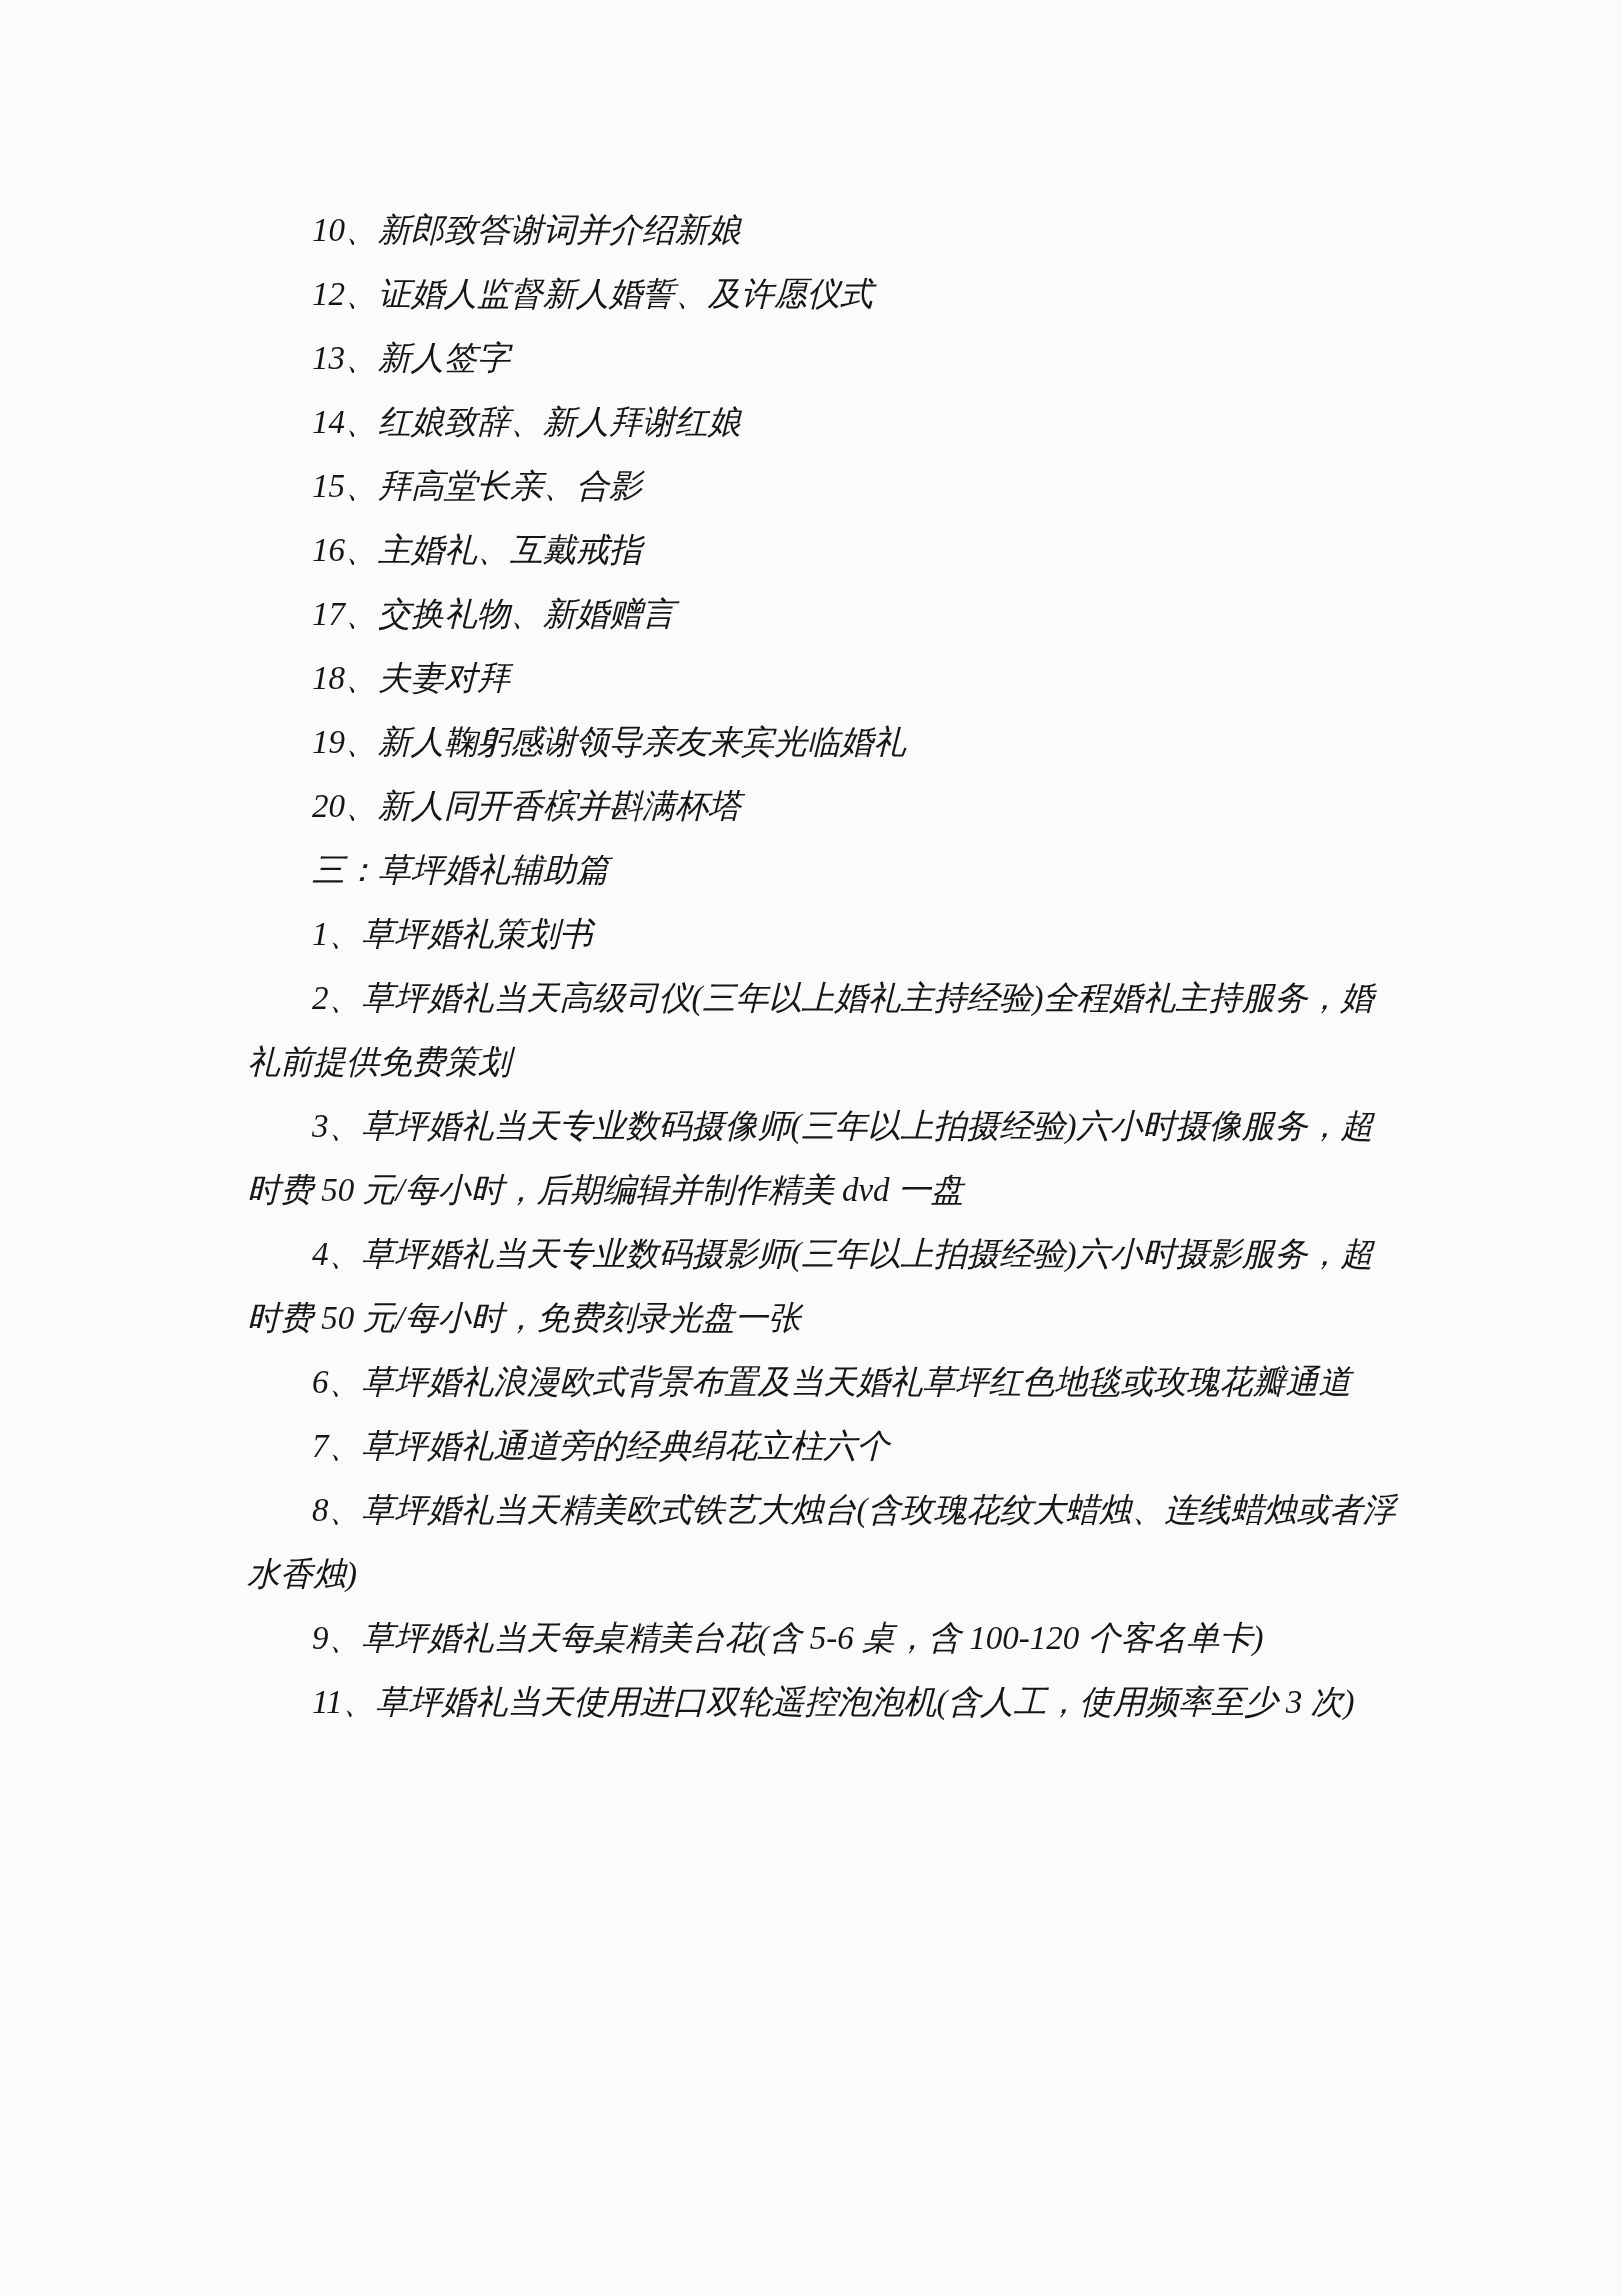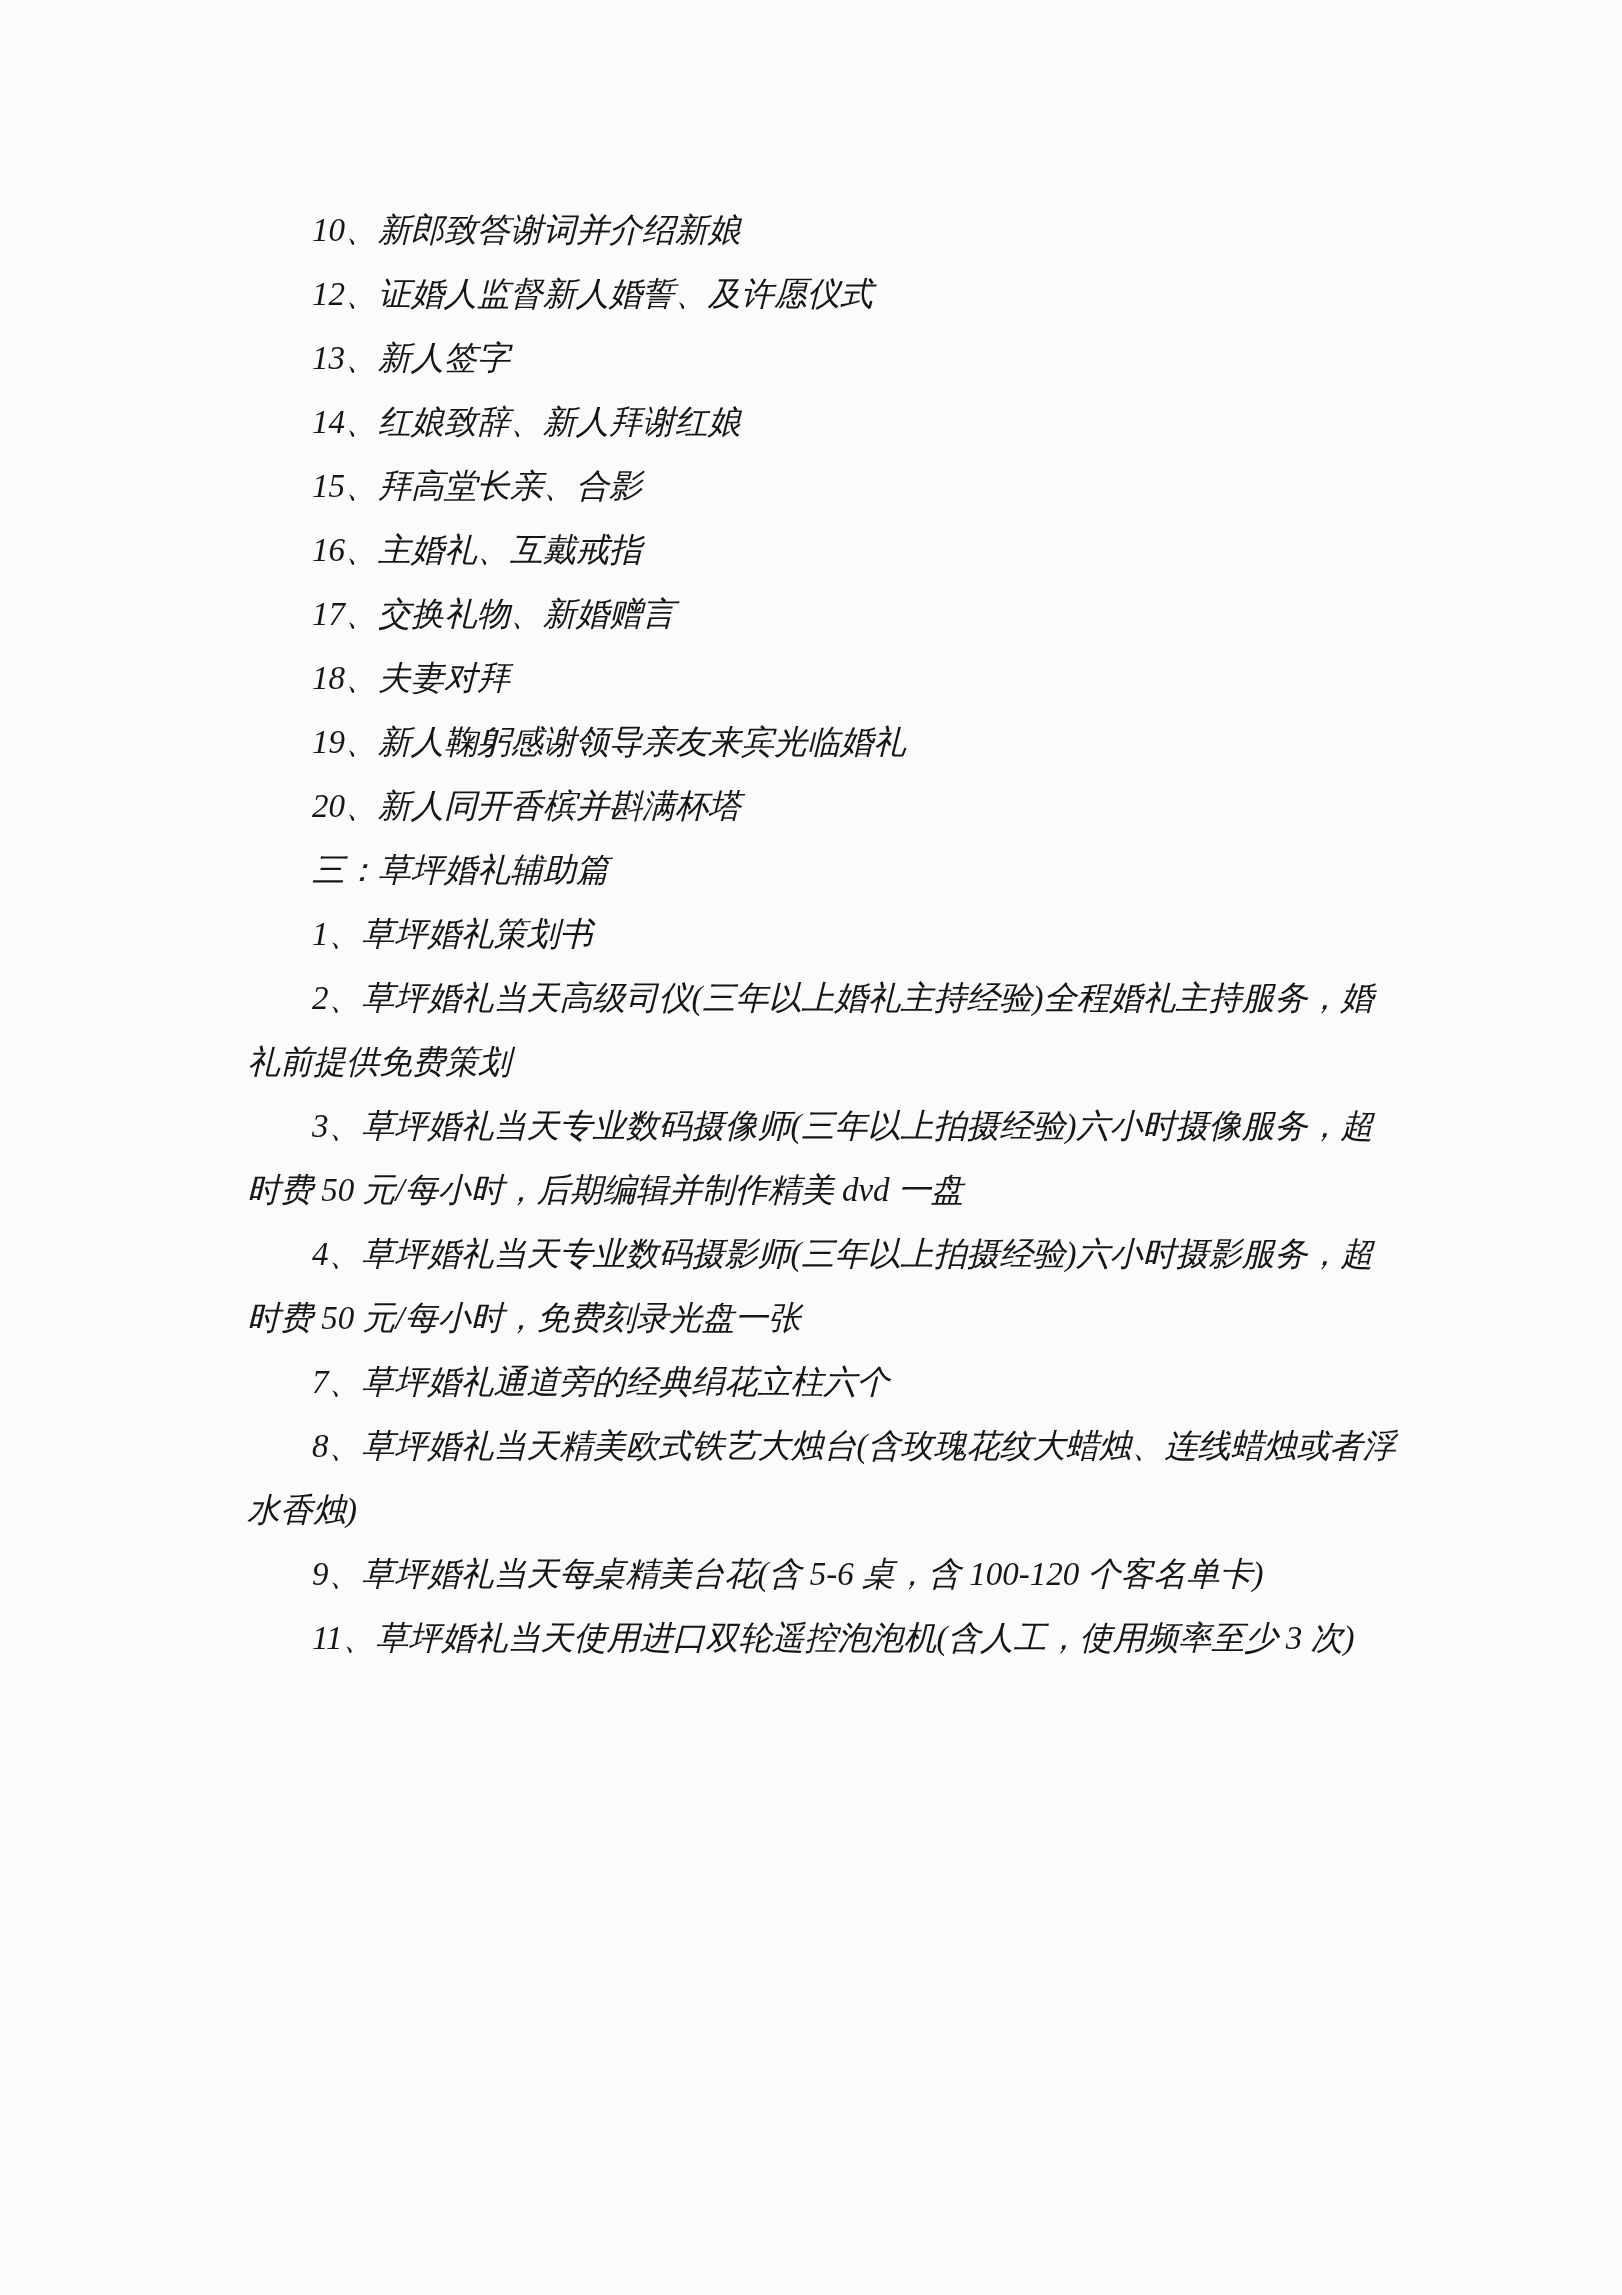--- a/index.html
+++ b/index.html
@@ -55,20 +55,21 @@
       <div class="line indent">19、新人鞠躬感谢领导亲友来宾光临婚礼</div>
       <div class="line indent">20、新人同开香槟并斟满杯塔</div>
       <div class="line indent">三：草坪婚礼辅助篇</div>
       <div class="line indent">1、草坪婚礼策划书</div>
       <div class="line indent">2、草坪婚礼当天高级司仪(三年以上婚礼主持经验)全程婚礼主持服务，婚</div>
       <div class="line">礼前提供免费策划</div>
       <div class="line indent">3、草坪婚礼当天专业数码摄像师(三年以上拍摄经验)六小时摄像服务，超</div>
       <div class="line">时费 50 元/每小时，后期编辑并制作精美 dvd 一盘</div>
       <div class="line indent">4、草坪婚礼当天专业数码摄影师(三年以上拍摄经验)六小时摄影服务，超</div>
       <div class="line">时费 50 元/每小时，免费刻录光盘一张</div>
+      <div class="line indent">6、草坪婚礼浪漫欧式背景布置及当天婚礼草坪红色地毯或玫瑰花瓣通道</div>
       <div class="line indent">7、草坪婚礼通道旁的经典绢花立柱六个</div>
       <div class="line indent">8、草坪婚礼当天精美欧式铁艺大烛台(含玫瑰花纹大蜡烛、连线蜡烛或者浮</div>
       <div class="line">水香烛)</div>
       <div class="line indent">9、草坪婚礼当天每桌精美台花(含 5-6 桌，含 100-120 个客名单卡)</div>
       <div class="line indent">11、草坪婚礼当天使用进口双轮遥控泡泡机(含人工，使用频率至少 3 次)</div>
     </div>
 </div>
 
 
 </body></html>

